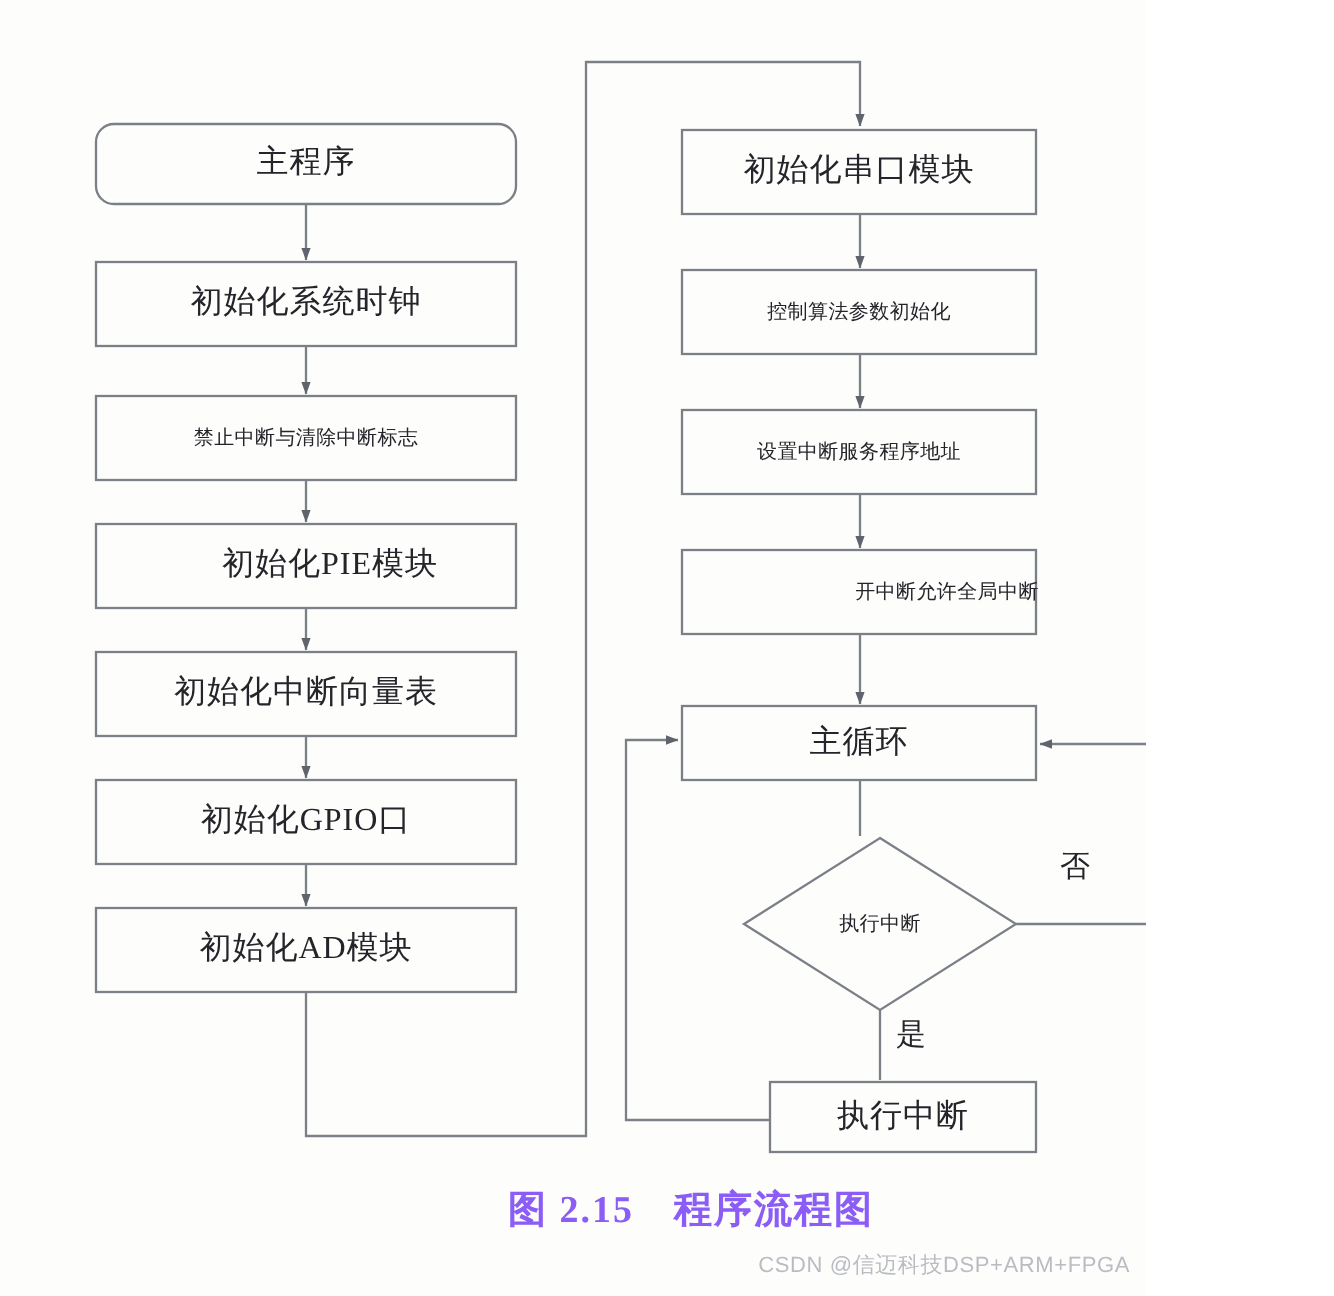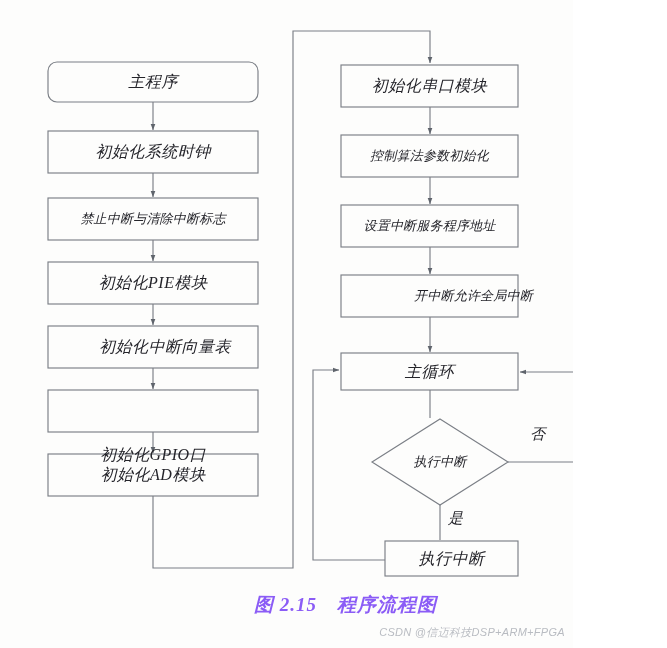--- a/index.html
+++ b/index.html
@@ -7,21 +7,20 @@
     padding: 0;
     background: #ffffff;
   }
   #page {
     position: relative;
     width: 573px;
     height: 648px;
     background: #fdfdfc;
     overflow: hidden;
     font-family: "Liberation Sans", "DejaVu Sans", sans-serif;
-    font-style: italic;
   }
 
   
   #chart-svg {
     position: absolute;
     left: 0;
     top: 0;
     width: 667px;
     height: 648px;
   }
@@ -34,21 +33,21 @@
     justify-content: center;
     text-align: center;
     color: #24242a;
     font-family: "Liberation Serif", "DejaVu Serif", serif;
     font-size: 16px;
     line-height: 1.1;
     letter-spacing: 0.5px;
     white-space: nowrap;
     pointer-events: auto;
   }
-  .node-sm { font-size: 13px; letter-spacing: 0.2px; }
+  .node-sm { font-size: 10px; letter-spacing: 0.2px; }
 
   .edge-label {
     position: absolute;
     color: #24242a;
     font-family: "Liberation Serif", "DejaVu Serif", serif;
     font-size: 15px;
     line-height: 1;
     white-space: nowrap;
   }
 
@@ -130,25 +129,25 @@
 
     </g>
   </svg>
 
   <div class="node" style="left:48px; top:62px; width:210px; height:40px;">主程序</div>
 
   <div class="node" style="left:48px; top:131px; width:210px; height:42px;">初始化系统时钟</div>
 
   <div class="node node-sm" style="left:48px; top:198px; width:210px; height:42px;text-align:right;">禁止中断与清除中断标志</div>
 
-  <div class="node" style="left:48px; top:262px; width:210px; height:42px;">初始化PIE模块</div>
+  <div class="node" style="left:60px; top:262px; width:210px; height:42px;">初始化PIE模块</div>
 
-  <div class="node" style="left:48px; top:326px; width:210px; height:42px;margin-left:12px;">初始化中断向量表</div>
+  <div class="node" style="left:48px; top:326px; width:210px; height:42px;">初始化中断向量表</div>
 
-  <div class="node" style="left:48px; top:390px; width:210px; height:42px;margin-top:44px;">初始化GPIO口</div>
+  <div class="node" style="left:48px; top:390px; width:210px; height:42px;">初始化GPIO口</div>
 
   <div class="node" style="left:48px; top:454px; width:210px; height:42px;border-radius:16px;">初始化AD模块</div>
 
   <div class="node" style="left:341px; top:65px; width:177px; height:42px;">初始化串口模块</div>
 
   <div class="node node-sm" style="left:341px; top:135px; width:177px; height:42px;">控制算法参数初始化</div>
 
   <div class="node node-sm" style="left:341px; top:205px; width:177px; height:42px;border-radius:19px;">设置中断服务程序地址</div>
 
   <div class="node node-sm" style="left:341px; top:275px; width:177px; height:42px;margin-left:44px;">开中断允许全局中断</div>

